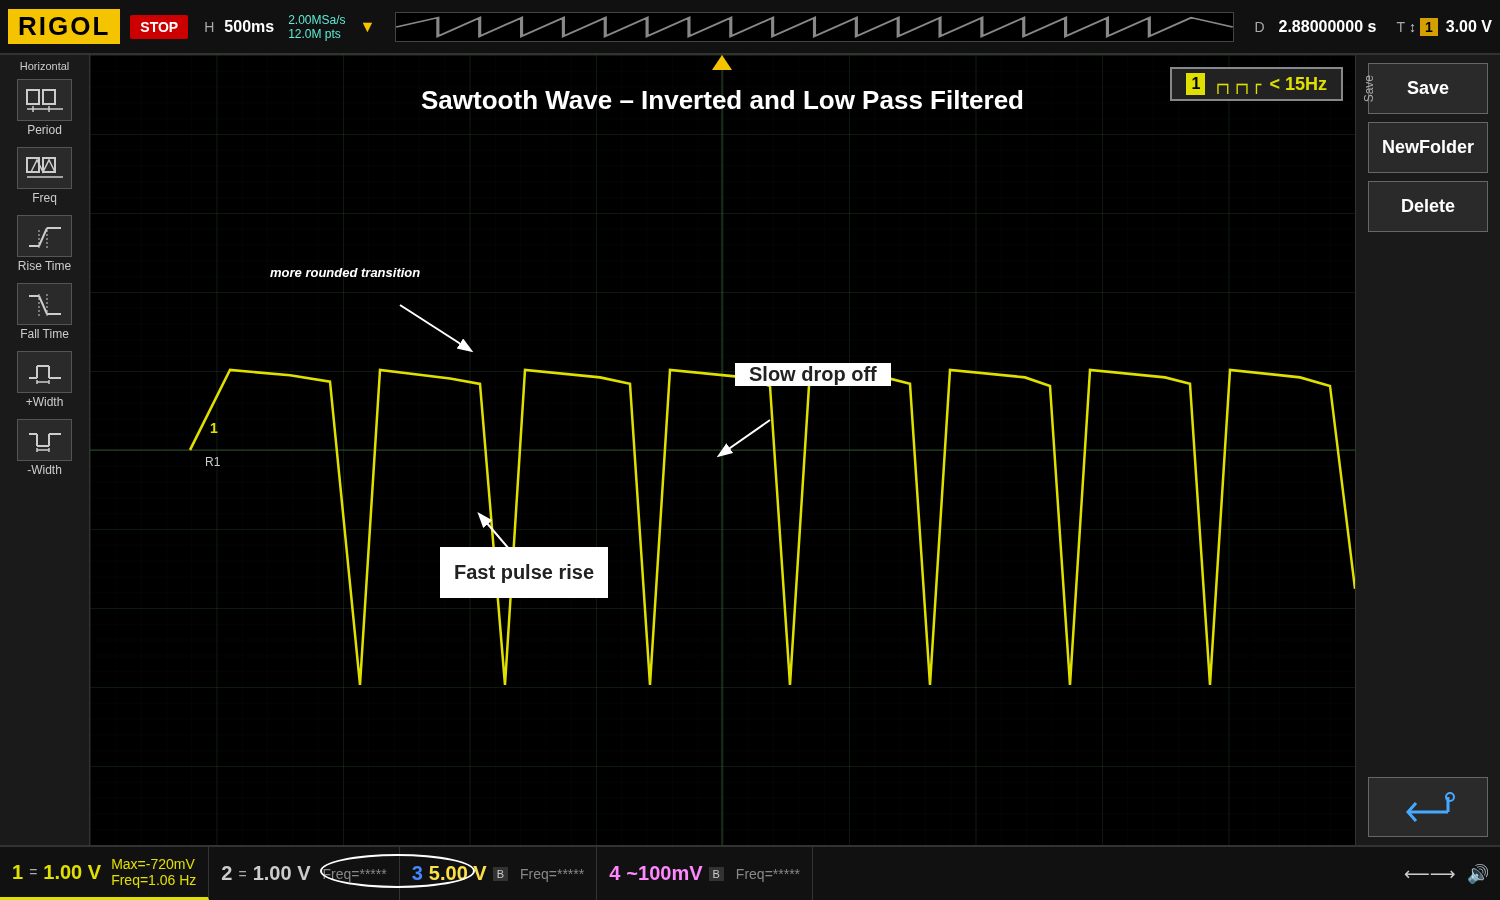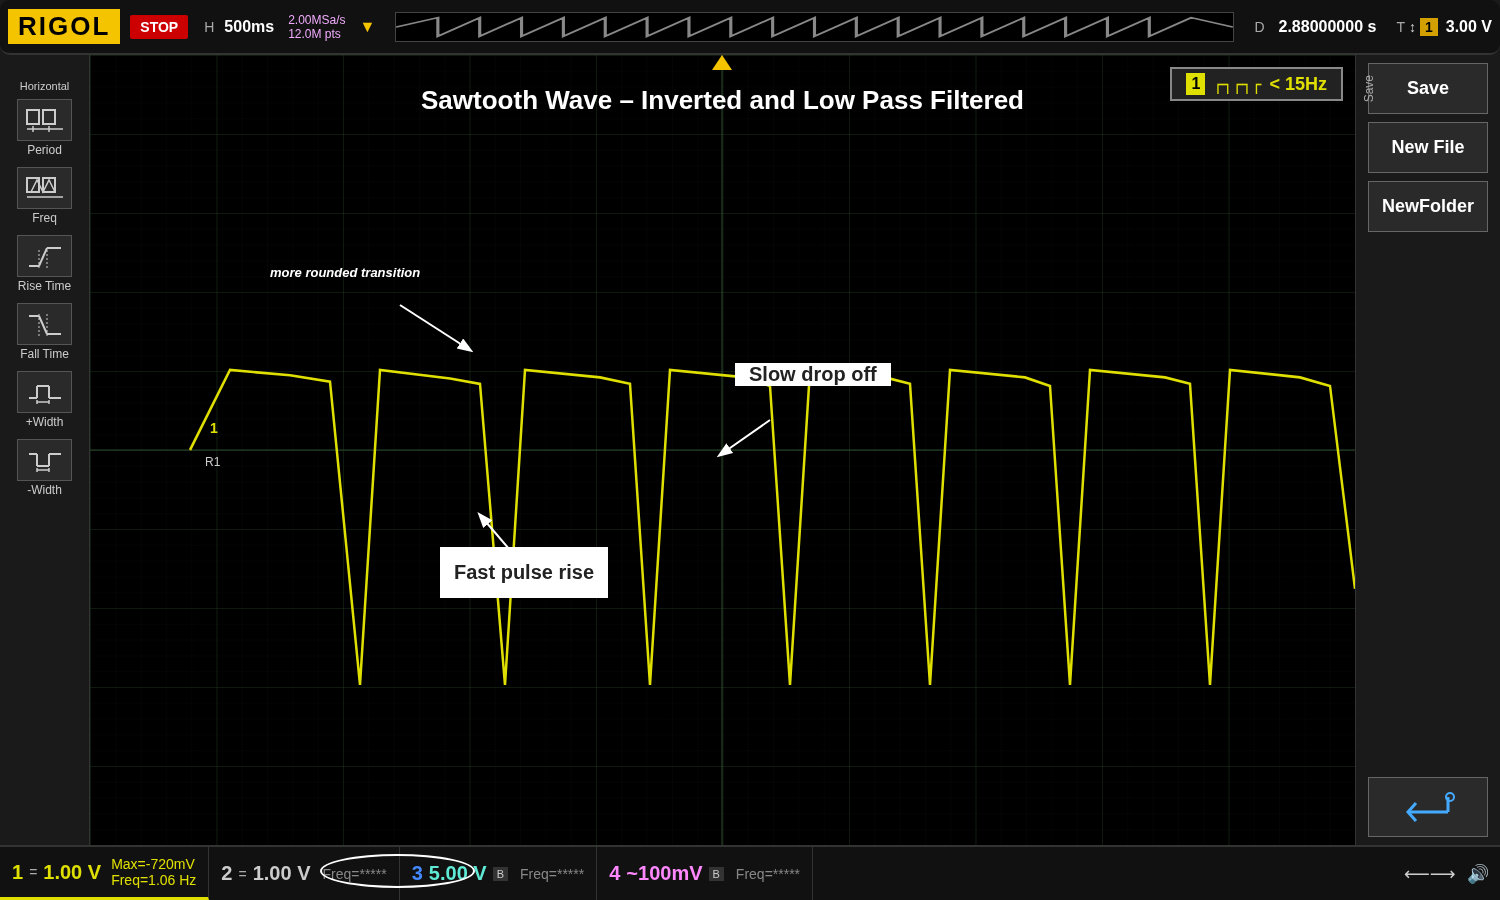--- a/index.html
+++ b/index.html
@@ -14,21 +14,20 @@
 
     
     #topbar {
       display: flex;
       align-items: center;
       background: #111;
       height: 55px;
       padding: 0 8px;
       gap: 10px;
       border-bottom: 2px solid #333;
-      border-radius: 10px;
     }
     .rigol-logo {
       background: #f5c400;
       color: #000;
       font-weight: 900;
       font-size: 26px;
       padding: 2px 10px;
       letter-spacing: 2px;
     }
     .stop-btn {
@@ -48,21 +47,21 @@
     }
     .h-value {
       color: white;
       font-size: 16px;
       font-weight: bold;
     }
     .sample-rate {
       display: flex;
       flex-direction: column;
       font-size: 12px;
-      color: #f0abfc;
+      color: #5eead4;
       margin-left: 4px;
     }
     .waveform-preview {
       flex: 1;
       height: 30px;
       background: #000;
       border: 1px solid #444;
       margin: 0 10px;
       display: flex;
       align-items: center;
@@ -124,21 +123,21 @@
       flex-direction: column;
       align-items: center;
       padding: 5px 0;
       border-right: 1px solid #333;
     }
     .sidebar-section-label {
       color: #ccc;
       font-size: 11px;
       text-align: center;
       margin-bottom: 2px;
-      margin-top: 20px;
+      margin-top: 0;
     }
     .sidebar-item {
       display: flex;
       flex-direction: column;
       align-items: center;
       margin: 5px 0;
       cursor: pointer;
     }
     .sidebar-icon {
       width: 55px;
@@ -291,21 +290,21 @@
     .ch-eq {
       color: #aaa;
       font-size: 14px;
     }
     .ch-volt {
       font-size: 20px;
       font-weight: bold;
     }
     .ch1-volt { color: #e0e000; }
     .ch2-volt { color: #ccc; }
-    .ch3-volt { color: #5eead4; text-align: center; }
+    .ch3-volt { color: #fde047; text-align: center; }
     .ch4-volt { color: #ff88ff; }
     .ch-bandwidth {
       font-size: 11px;
       background: #333;
       padding: 1px 4px;
       color: #ccc;
     }
     .freq-reading {
       font-size: 14px;
       color: #e0e000;
@@ -561,22 +560,22 @@
           </marker>
         </defs>
       <line x1="40" y1="45" x2="10" y2="10" stroke="white" stroke-width="2" marker-end="url(#arr3)"></line>
     </svg>
 
   </div>
 
   <div id="right-sidebar">
     <span class="save-label-vertical">Save</span>
     <button class="right-btn">Save</button>
-    <button class="right-btn">New File</button>
     <button class="right-btn">NewFolder</button>
+    <button class="right-btn">Delete</button>
     <div style="flex:1"></div>
 
     <div class="enter-btn">
       <svg width="60" height="40" viewBox="0 0 60 40">
         <line x1="50" y1="10" x2="50" y2="25" stroke="#4af" stroke-width="3"></line>
         <line x1="10" y1="25" x2="50" y2="25" stroke="#4af" stroke-width="3"></line>
         <polyline points="18,16 10,25 18,34" fill="none" stroke="#4af" stroke-width="3"></polyline>
         <circle cx="52" cy="10" r="4" fill="none" stroke="#4af" stroke-width="2"></circle>
       </svg>
     </div>

